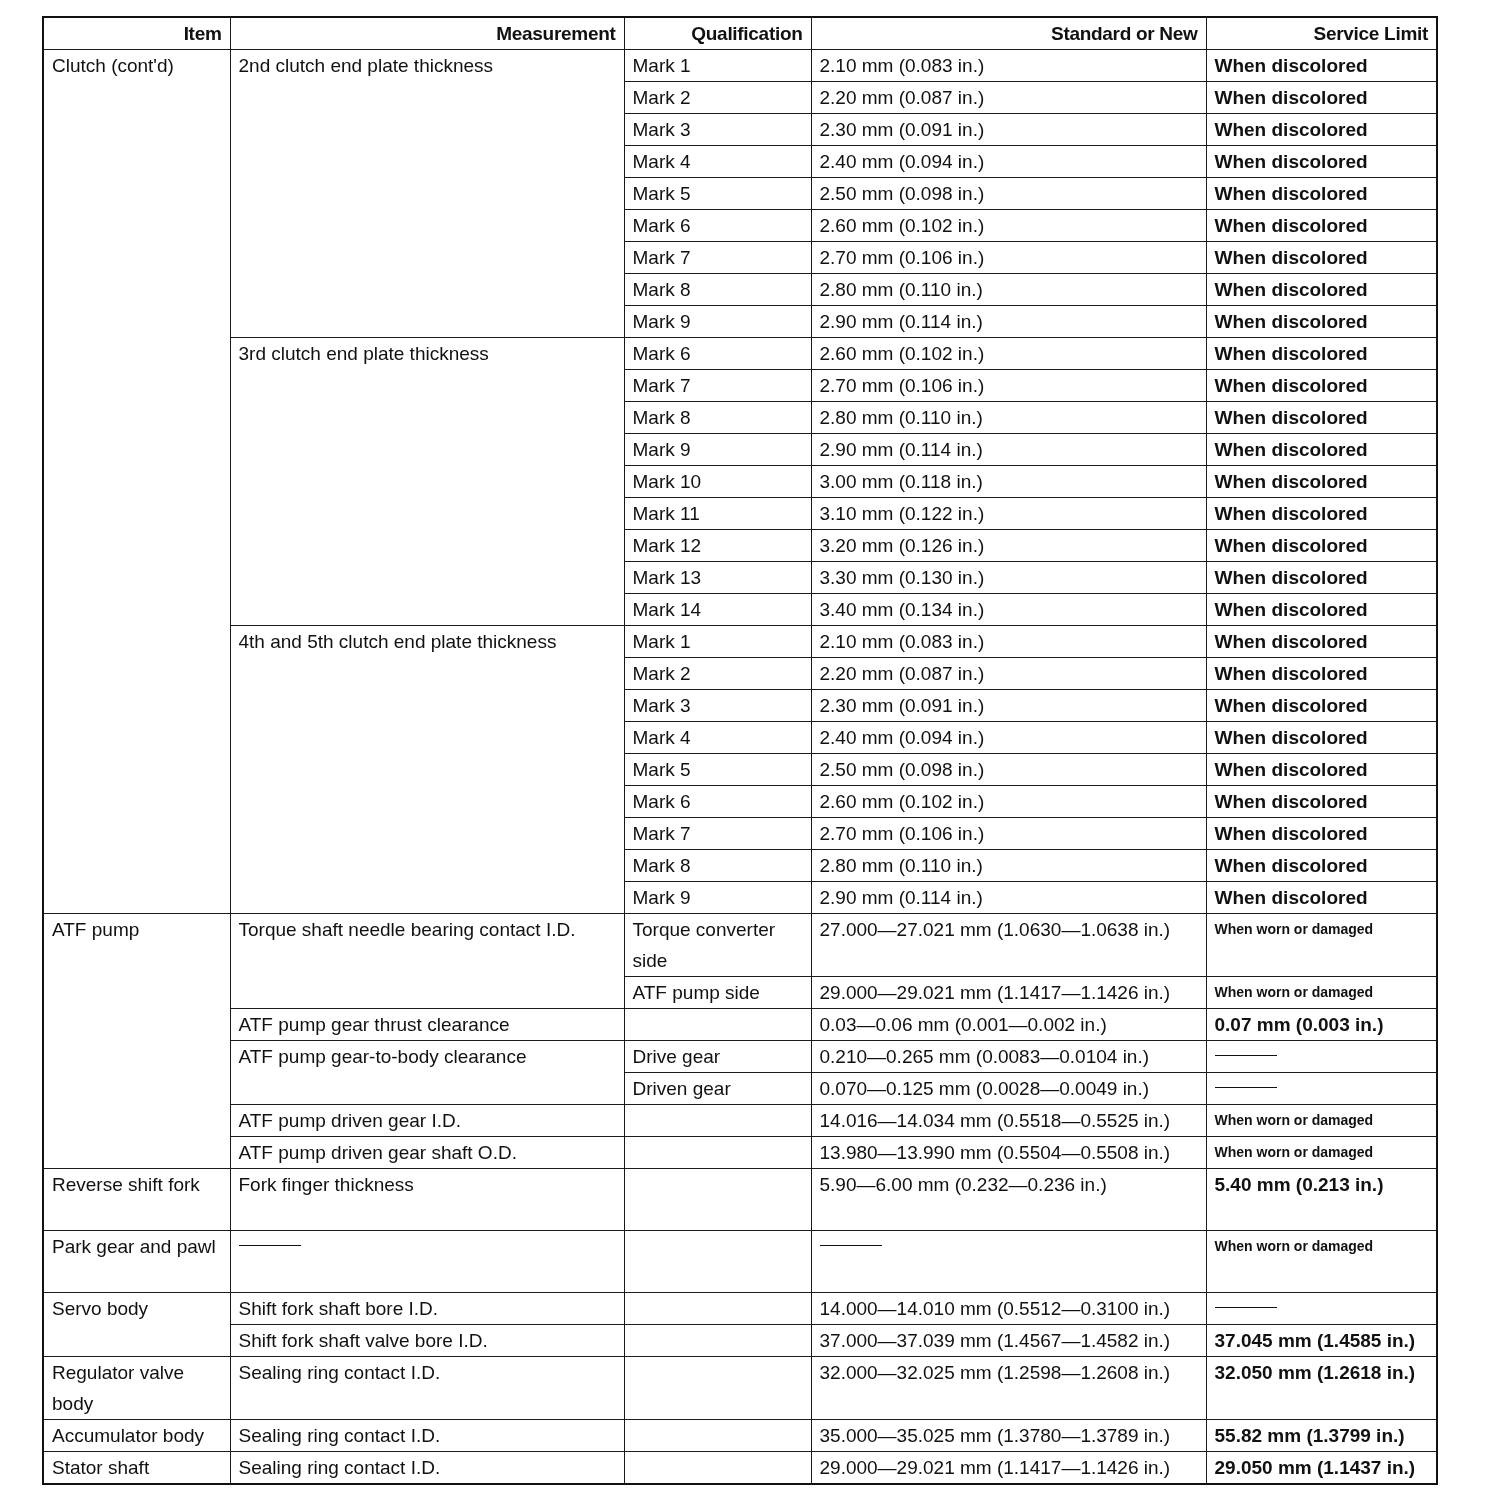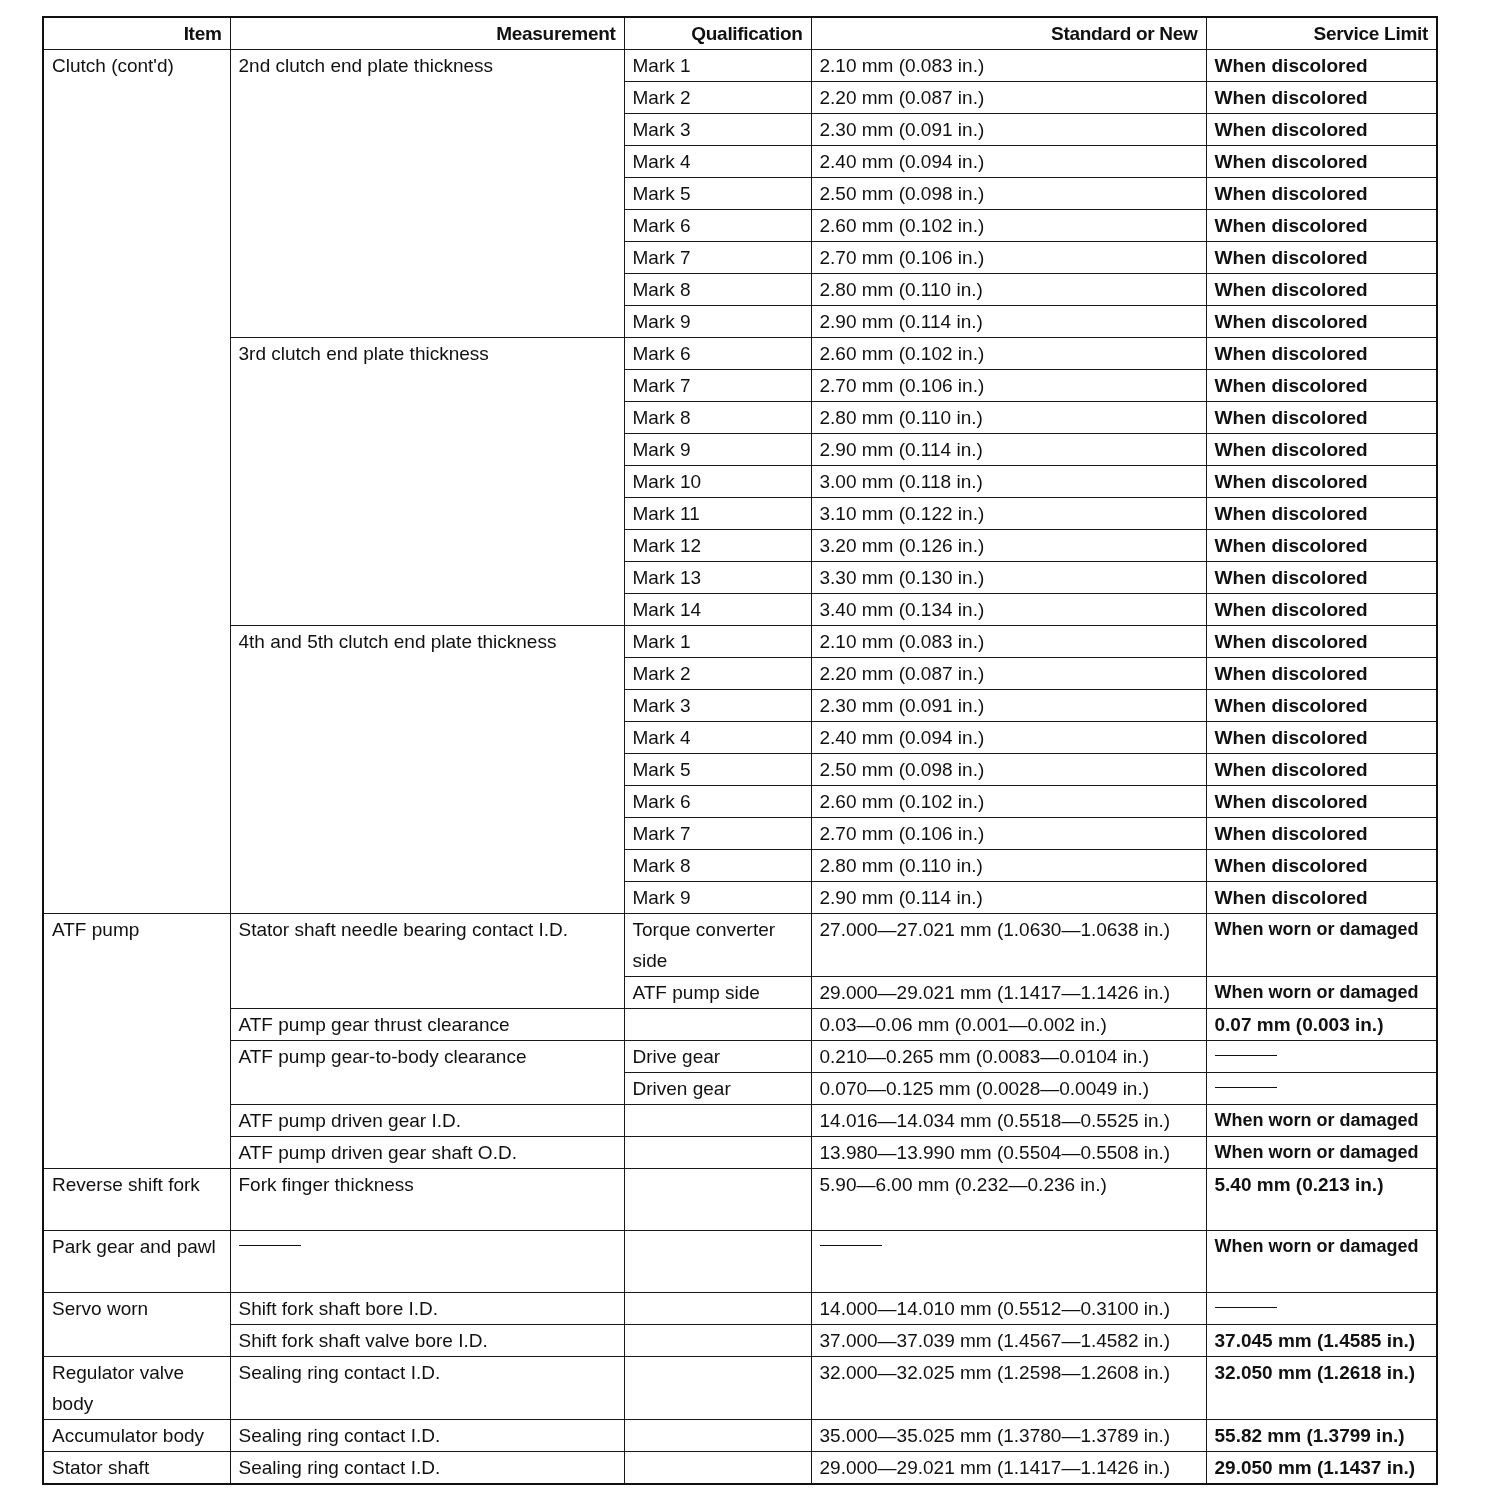--- a/index.html
+++ b/index.html
@@ -27,21 +27,21 @@
     white-space: normal;
   }
   .spec-table { border: 2.5px solid #111; }
   .spec-table th {
     font-weight: bold;
     text-align: right;
     height: 30px;
     letter-spacing: -0.3px;
   }
   .spec-table td { height: 31px; }
-  .spec-table td.lim-small { font-size: 18px; margin-top: 28px; }
+  .spec-table td.lim-small { font-size: 14px; margin-top: 28px; }
   .spec-table td.lim { white-space: nowrap; font-weight: bold; }
   .spec-table td.std { white-space: nowrap; }
   .dash { display: inline-block; width: 62px; height: 0; border-top: 1.5px solid #111; vertical-align: middle; margin-top: -4px; }
 </style>
 </head>
 <body>
 
 <table class="spec-table">
   <colgroup>
     <col class="c-item">
@@ -194,21 +194,21 @@
         <td class="std">2.80 mm (0.110 in.)</td>
         <td class="lim">When discolored</td>
       </tr>
       <tr>
         <td>Mark 9</td>
         <td class="std">2.90 mm (0.114 in.)</td>
         <td class="lim">When discolored</td>
       </tr>
       <tr style="height: 62px;">
         <td rowspan="7">ATF pump</td>
-        <td rowspan="2">Stator shaft needle bearing contact I.D.</td>
+        <td rowspan="2">Torque shaft needle bearing contact I.D.</td>
         <td>Torque converter side</td>
         <td class="std">27.000—27.021 mm (1.0630—1.0638 in.)</td>
         <td class="lim lim-small">When worn or damaged</td>
       </tr>
       <tr>
         <td>ATF pump side</td>
         <td class="std">29.000—29.021 mm (1.1417—1.1426 in.)</td>
         <td class="lim lim-small">When worn or damaged</td>
       </tr>
       <tr>
@@ -248,21 +248,21 @@
         <td class="lim">5.40 mm (0.213 in.)</td>
       </tr>
       <tr style="height: 62px;">
         <td rowspan="1">Park gear and pawl</td>
         <td rowspan="1"><span class="dash"></span></td>
         <td></td>
         <td class="std"><span class="dash"></span></td>
         <td class="lim lim-small">When worn or damaged</td>
       </tr>
       <tr>
-        <td rowspan="2">Servo worn</td>
+        <td rowspan="2">Servo body</td>
         <td rowspan="1">Shift fork shaft bore I.D.</td>
         <td></td>
         <td class="std">14.000—14.010 mm (0.5512—0.3100 in.)</td>
         <td class="lim"><span class="dash"></span></td>
       </tr>
       <tr>
         <td rowspan="1">Shift fork shaft valve bore I.D.</td>
         <td></td>
         <td class="std">37.000—37.039 mm (1.4567—1.4582 in.)</td>
         <td class="lim">37.045 mm (1.4585 in.)</td>

